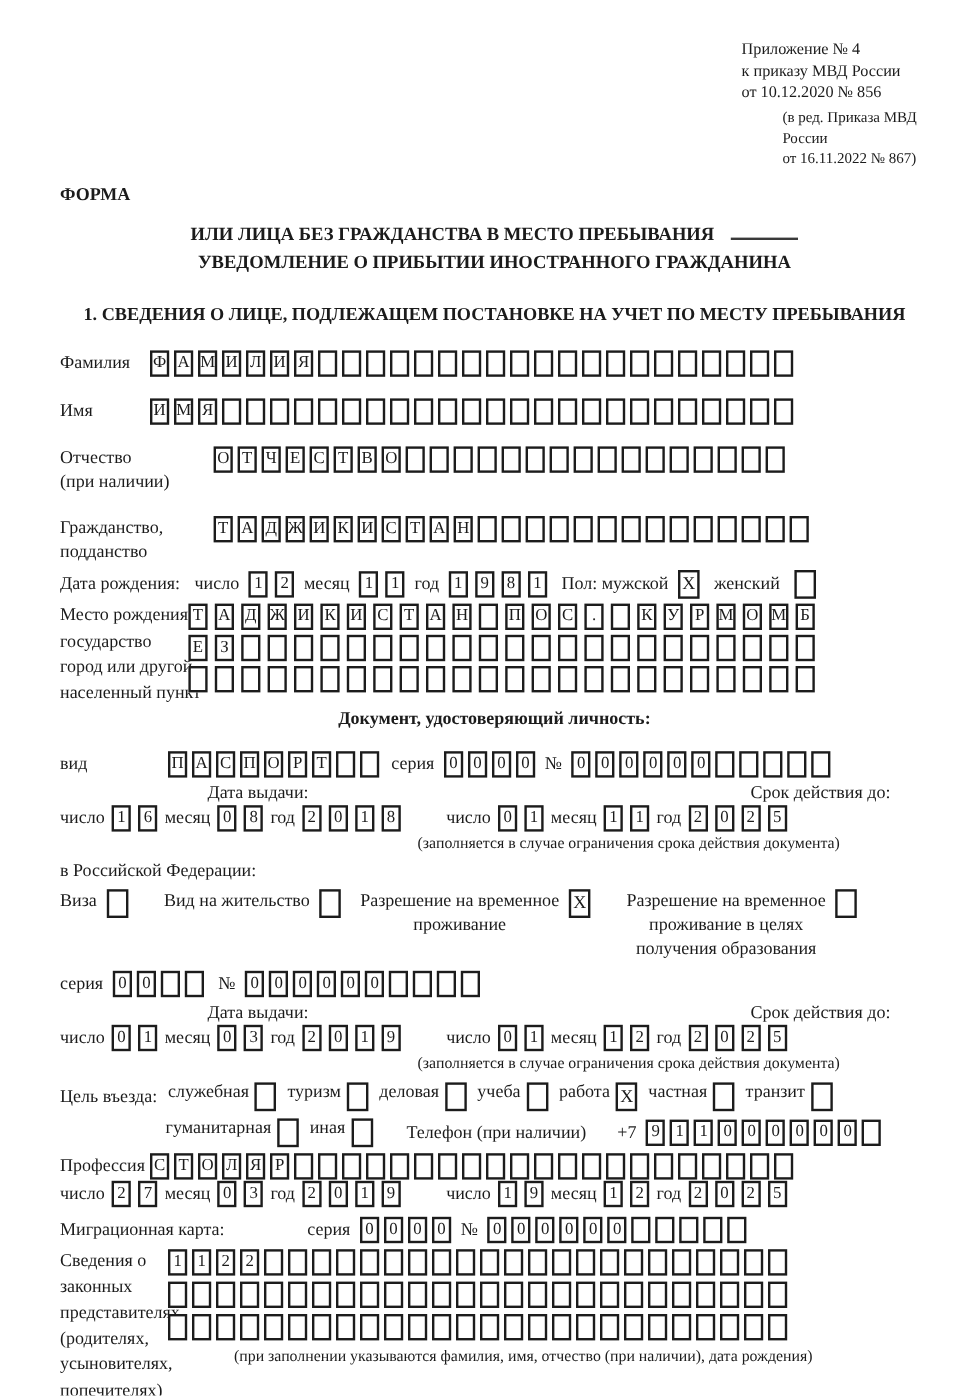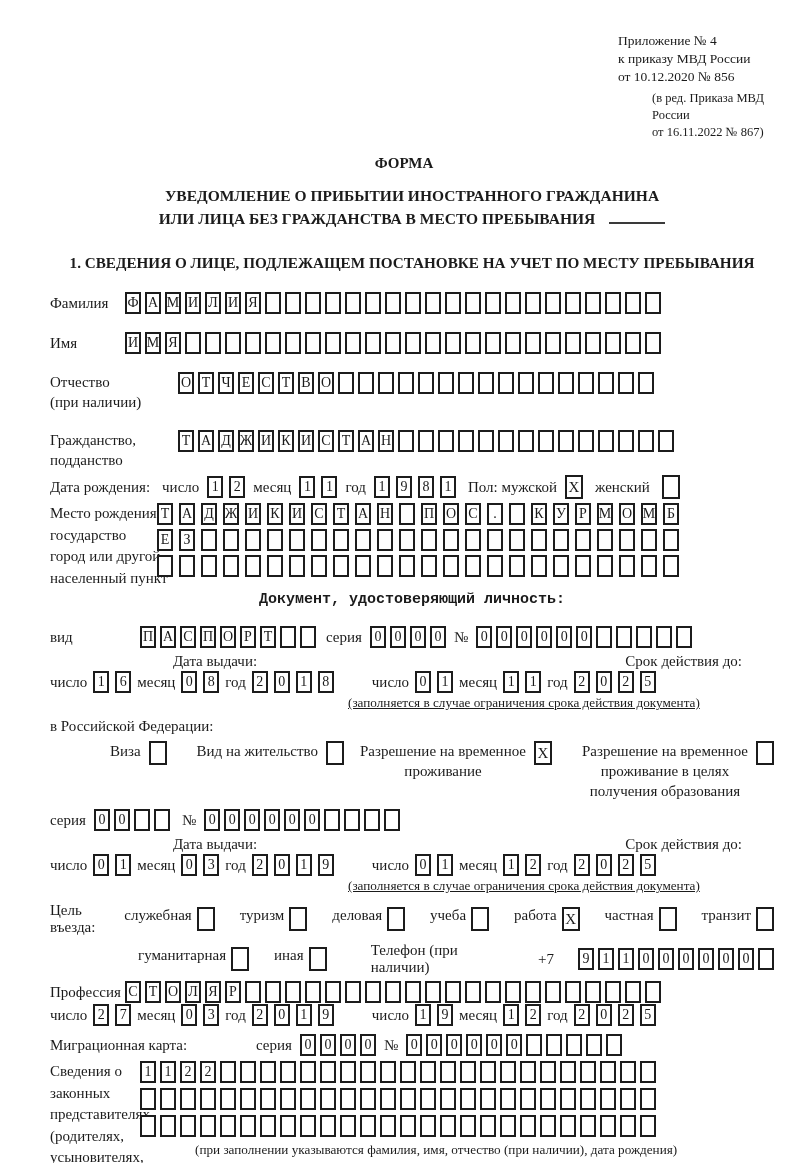--- a/index.html
+++ b/index.html
@@ -6,21 +6,21 @@
   html, body { margin: 0; padding: 0; }
   body {
     width: 800px; height: 1163px; background: #ffffff; color: #1b1b1b;
     font-family: "Liberation Serif", "DejaVu Serif", serif; font-size: 15px;
   }
   .page { width: 792px; height: 1163px; padding: 32px 18px 8px 50px; overflow: hidden; position: relative; }
 
   .ref { margin-left: 568px; font-size: 13.5px; line-height: 18px; }
   .ref .small { font-size: 12.5px; line-height: 17px; margin-left: 34px; }
   .ref .gap { margin-top: 4px; }
-  .forma { margin-top: 14px; text-align: center; padding-right: 16px; font-weight: bold; font-family: Liberation Serif, serif; }
+  .forma { margin-top: 14px; text-align: left; padding-right: 16px; font-weight: bold; font-family: Liberation Serif, serif; }
 
   .title { margin-top: 12px; text-align: center; font-weight: bold; font-size: 15.5px; line-height: 23px; }
   .blank-line { display: inline-block; width: 56px; border-bottom: 2px solid #3a3a3a; vertical-align: baseline; margin-left: 14px; }
   .sec-heading { margin-top: 24px; text-align: center; font-weight: bold; font-size: 15.2px; }
 
   .row { display: flex; align-items: flex-start; margin-top: 18px; }
   .rowc { align-items: center; }
   .lbl { flex: 0 0 auto; }
   .lines { line-height: 20px; }
   .w75 { width: 75px; } .w90 { width: 90px; } .w107 { width: 107px; }
@@ -35,32 +35,32 @@
   }
   .cbx .box { width: 18px; height: 24px; font-size: 15px; }
 
   .stack { display: flex; flex-direction: column; gap: 4px; }
 
   .dheads { display: flex; margin-top: 5px; }
   .dh1 { width: 330px; text-align: center; }
   .dh2 { width: 330px; margin-left: 32px; text-align: right; }
   .drow { display: flex; align-items: center; gap: 6px; margin-top: 1px; }
   .dspacer { width: 26px; }
-  .note { font-size: 13.2px; margin-top: 2px; margin-left: 298px; text-decoration: underline; }
-  .bold { font-weight: bold; font-family: Liberation Mono, monospace; }
+  .note { font-size: 13.2px; margin-top: 2px; margin-left: 298px; }
+  .bold { font-weight: bold; }
   .center { text-align: center; }
   .mt6 { margin-top: 6px; } .mt8 { margin-top: 8px; }
 
-  .cbx-row { display: flex; margin-top: 6px; justify-content: flex-end; }
+  .cbx-row { display: flex; margin-top: 6px; }
   .cbx-item { display: flex; align-items: flex-start; gap: 8px; }
   .cbx-item .cap { line-height: 20px; }
   .cap.center { text-align: center; }
   .ml8 { margin-left: 8px; } .ml12 { margin-left: 12px; } .ml14 { margin-left: 30px; } .ml16 { margin-left: 16px; }
 
-  .purpose-row { display: flex; align-items: center; margin-top: 6px; gap: 16px; }
+  .purpose-row { display: flex; align-items: center; margin-top: 6px; }
   .opt { display: flex; align-items: flex-start; gap: 5px; margin-left: 9px; }
   .indent88 { margin-left: 88px; }
 
   .reps { display: flex; margin-top: 5px; }
   .reps-labels { width: 90px; flex: 0 0 auto; line-height: 21.5px; }
   .reps-rows .row { margin-top: 0; margin-bottom: 5px; }
   .reps-note { font-size: 13.2px; margin-top: 4px; padding-left: 55px; }
 </style>
 </head>
 <body>
@@ -71,22 +71,22 @@
     <div>Приложение № 4</div>
     <div>к приказу МВД России</div>
     <div>от 10.12.2020 № 856</div>
     <div class="small gap">(в ред. Приказа МВД России</div>
     <div class="small">от 16.11.2022 № 867)</div>
   </div>
 
   <div class="forma">ФОРМА</div>
 
   <div class="title">
+    <div><span>ИЛИ ЛИЦА БЕЗ ГРАЖДАНСТВА В МЕСТО ПРЕБЫВАНИЯ</span><span class="blank-line"></span></div>
     <div>УВЕДОМЛЕНИЕ О ПРИБЫТИИ ИНОСТРАННОГО ГРАЖДАНИНА</div>
-    <div><span>ИЛИ ЛИЦА БЕЗ ГРАЖДАНСТВА В МЕСТО ПРЕБЫВАНИЯ</span><span class="blank-line"></span></div>
   </div>
 
   <div class="sec-heading">1. СВЕДЕНИЯ О ЛИЦЕ, ПОДЛЕЖАЩЕМ ПОСТАНОВКЕ НА УЧЕТ ПО МЕСТУ ПРЕБЫВАНИЯ</div>
 
   <div class="row rowc" style="margin-top:20px">
     <span class="lbl w75">Фамилия</span>
     <span class="boxes">
         <span class="box">Ф</span>
         <span class="box">А</span>
         <span class="box">М</span>

